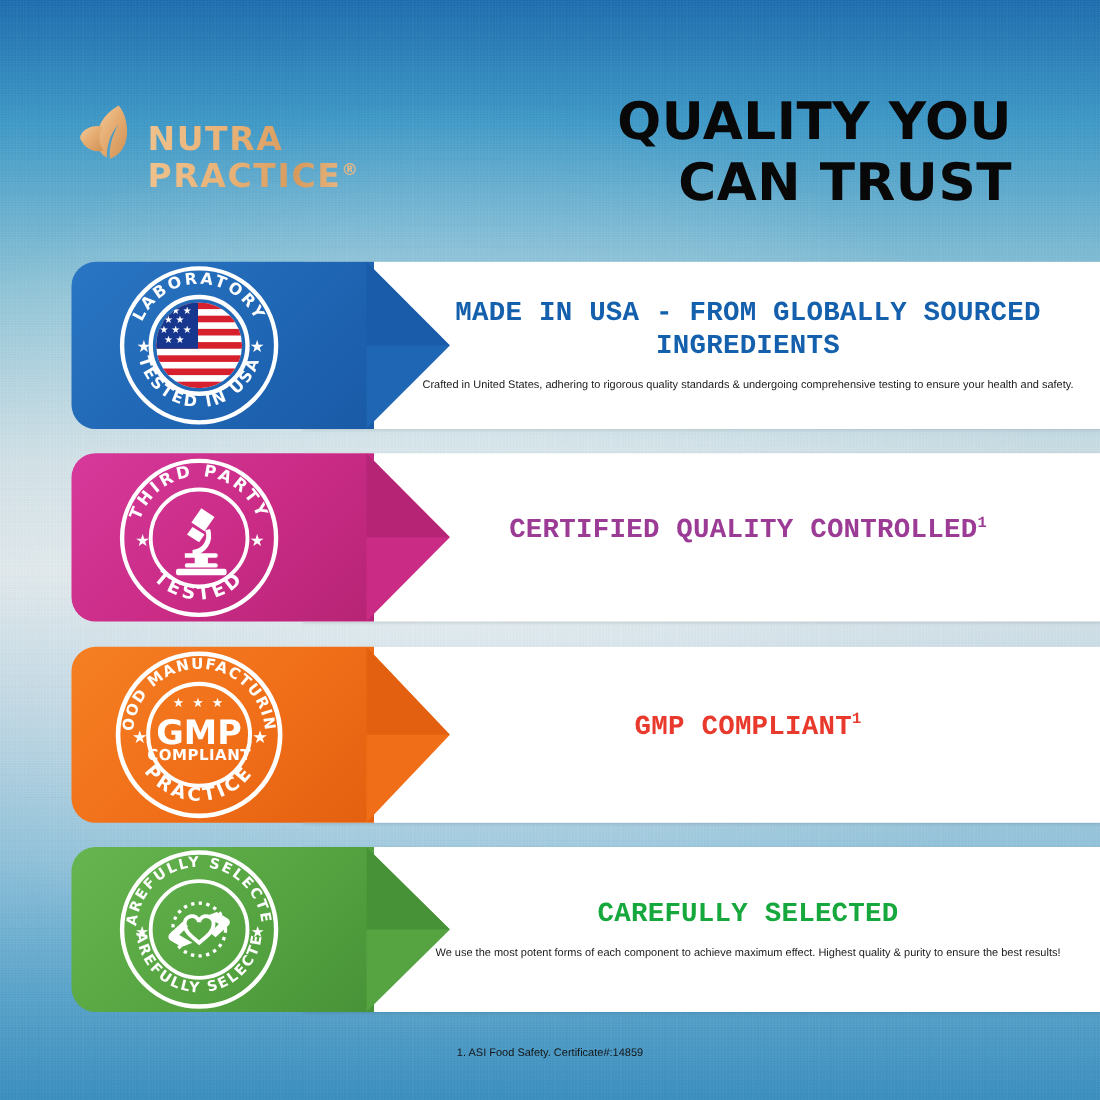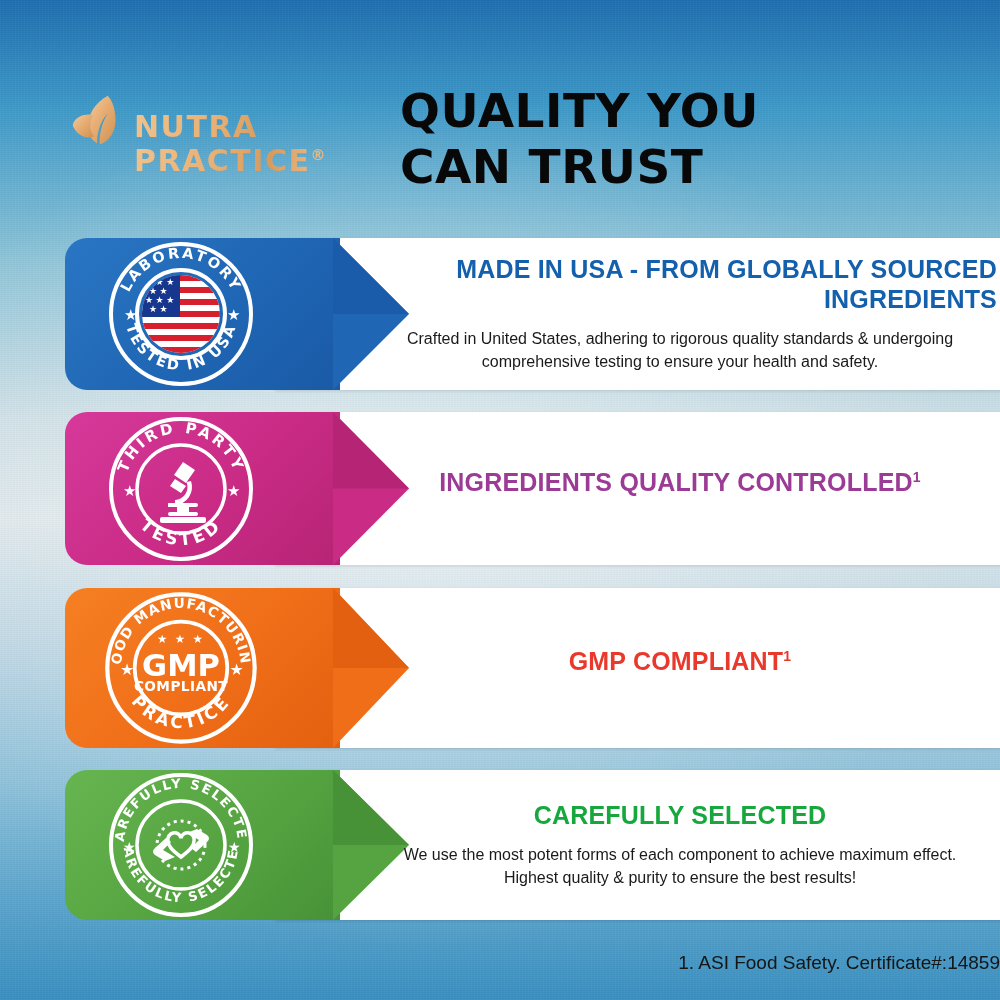--- a/index.html
+++ b/index.html
@@ -98,21 +98,21 @@
     font-size: 15px;
     vertical-align: super;
     letter-spacing: 0;
   }
 
   .title {
     position: absolute;
     left: 400px;
     top: 52px;
     width: 520px;
-    text-align: left;
+    text-align: right;
     color: #080808;
     font-family: "DejaVu Sans", sans-serif;
     font-weight: bold;
     font-size: 47px;
     line-height: 1.18;
     letter-spacing: 0.5px;
   }
   .title-l2 { display: block; }
 
   
@@ -176,51 +176,50 @@
     display: flex;
     flex-direction: column;
     align-items: center;
     justify-content: center;
     text-align: center;
     padding: 0 8px;
     box-sizing: border-box;
     z-index: 3;
   }
   .card-heading {
-    font-family: Liberation Sans, sans-serif;
+    font-family: Liberation Mono, monospace;
     font-weight: bold;
     font-size: 25px;
     line-height: 1.2;
     letter-spacing: 0.2px;
     margin: 0 0 14px 0;
-    text-align: right;
   }
   .card-heading sup {
     font-size: 14px;
     vertical-align: super;
     line-height: 0;
   }
   .card-body {
     font-family: "Liberation Sans", sans-serif;
-    font-size: 16px;
+    font-size: 10px;
     line-height: 1.42;
     color: #1a1a1a;
     margin: 0;
     max-width: 600px;
   }
 
   
   .footnote {
     position: absolute;
     left: 0;
     top: 952px;
     width: 1000px;
-    text-align: right;
+    text-align: center;
     font-family: "Liberation Sans", sans-serif;
-    font-size: 19px;
+    font-size: 10px;
     color: #151515;
     z-index: 5;
   }
 </style>
 </head>
 <body>
 
 <div id="page">
 
   <div class="header">
@@ -347,21 +346,21 @@
           <text fill="#ffffff" font-family="DejaVu Sans, sans-serif" font-size="17" font-weight="bold" letter-spacing="3.5">
             <textPath href="#arcBot2" startOffset="50%" text-anchor="middle" side="right">TESTED</textPath>
           </text>
           <text x="18" y="83" fill="#ffffff" font-size="15">★</text>
           <text x="122" y="83" fill="#ffffff" font-size="15">★</text>
         </svg>
       </div>
 
       <div class="card-text">
         <div class="card-heading" style="color:#9c3b96;">
-          <span>INGREDIENTS QUALITY CONTROLLED</span><sup>1</sup>
+          <span>CERTIFIED QUALITY CONTROLLED</span><sup>1</sup>
         </div>
       </div>
     </div>
 
     <div class="card" style="top:588px;height:160px;">
       <div class="card-white"></div>
       <div class="card-banner" style="background:linear-gradient(135deg,#f57f23 0%,#f06e18 55%,#e2600f 100%);"></div>
       <div class="card-arrow">
         <svg viewBox="0 0 76 160" preserveAspectRatio="none" xmlns="http://www.w3.org/2000/svg" aria-hidden="true">
           <polygon points="0,0 0,160 76,80" fill="#f06e18"></polygon>

